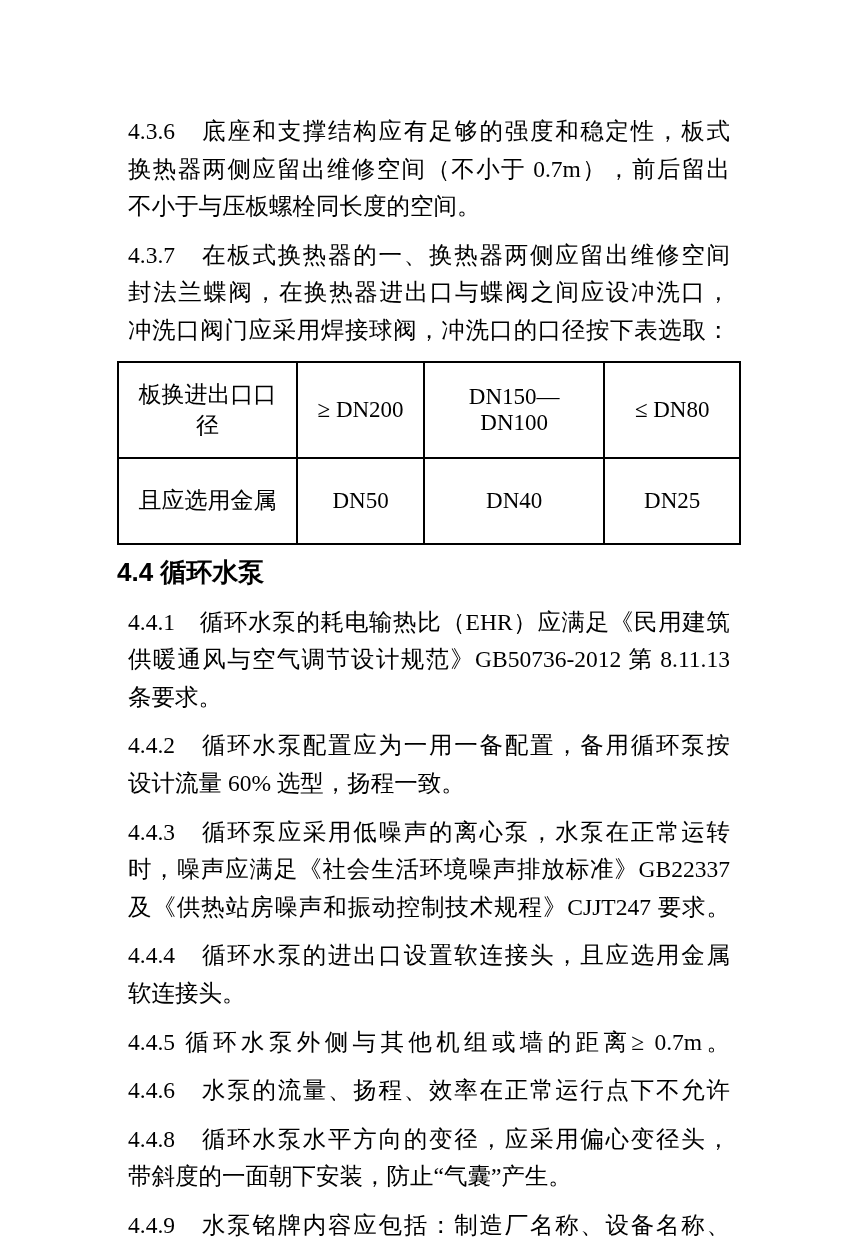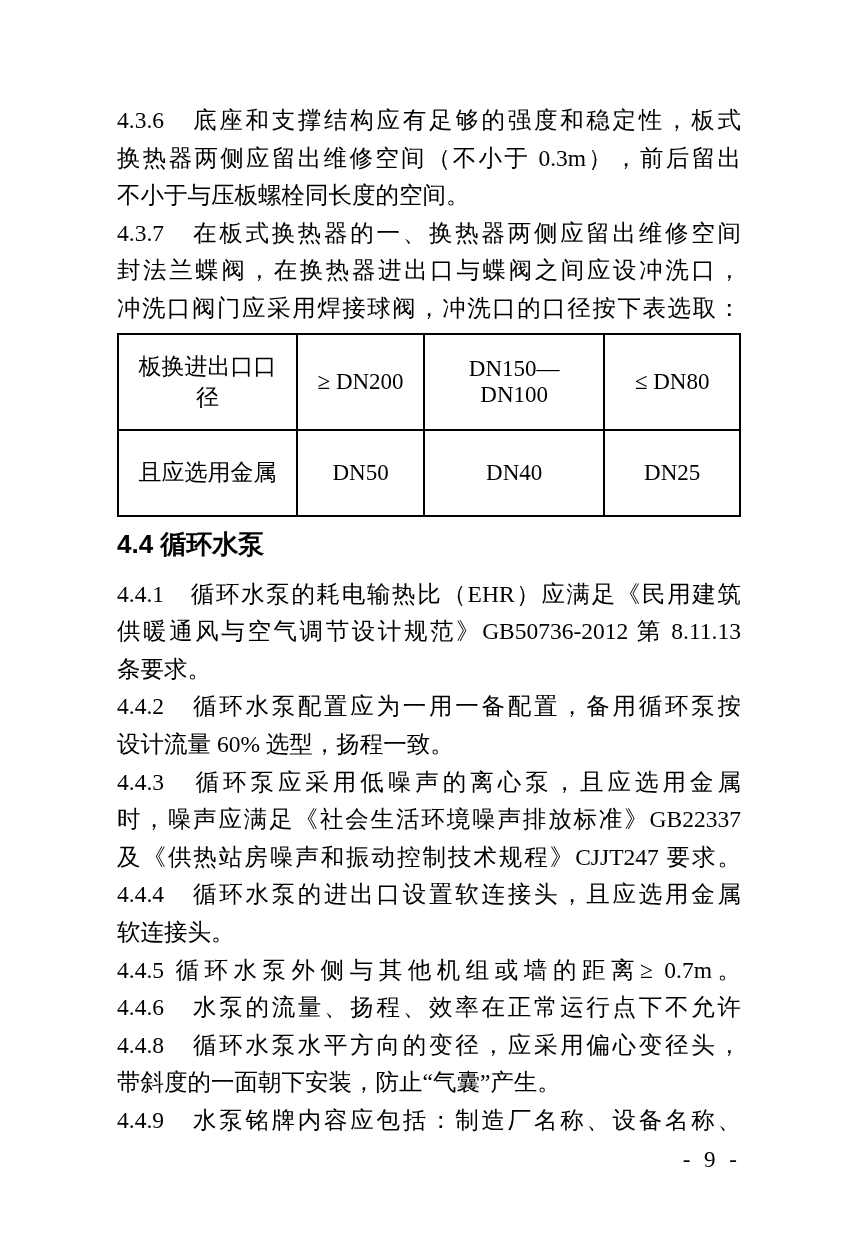--- a/index.html
+++ b/index.html
@@ -10,21 +10,21 @@
     color: #000000;
     font-family: "Liberation Serif", "DejaVu Serif", serif;
     overflow: hidden;
   }
   .page {
     box-sizing: border-box;
     width: 857px;
     height: 1241px;
     padding: 102px 116px 0 117px;
   }
-  .para { margin: 0; }
+  .para { margin: 11px; }
   .line {
     display: block;
     font-size: 23.5px;
     line-height: 37.6px;
     text-align: justify;
     white-space: pre-wrap;
   }
   .line.fill { text-align-last: justify; }
   .dn-table {
     width: 100%;
@@ -56,21 +56,21 @@
     letter-spacing: 4px;
   }
 </style>
 </head>
 <body>
 
 <div class="page">
 
   <p class="para">
     <span class="line fill">4.3.6　底座和支撑结构应有足够的强度和稳定性，板式</span>
-    <span class="line fill">换热器两侧应留出维修空间（不小于 0.3m），前后留出</span>
+    <span class="line fill">换热器两侧应留出维修空间（不小于 0.7m），前后留出</span>
     <span class="line">不小于与压板螺栓同长度的空间。</span>
   </p>
 
   <p class="para">
     <span class="line fill">4.3.7　在板式换热器的一、换热器两侧应留出维修空间</span>
     <span class="line fill">封法兰蝶阀，在换热器进出口与蝶阀之间应设冲洗口，</span>
     <span class="line fill">冲洗口阀门应采用焊接球阀，冲洗口的口径按下表选取：</span>
   </p>
 
   <table class="dn-table">
@@ -103,21 +103,21 @@
     <span class="line fill">供暖通风与空气调节设计规范》GB50736-2012 第 8.11.13</span>
     <span class="line">条要求。</span>
   </p>
 
   <p class="para">
     <span class="line fill">4.4.2　循环水泵配置应为一用一备配置，备用循环泵按</span>
     <span class="line">设计流量 60% 选型，扬程一致。</span>
   </p>
 
   <p class="para">
-    <span class="line fill">4.4.3　循环泵应采用低噪声的离心泵，且应选用金属</span>
+    <span class="line fill">4.4.3　循环泵应采用低噪声的离心泵，水泵在正常运转</span>
     <span class="line fill">时，噪声应满足《社会生活环境噪声排放标准》GB22337</span>
     <span class="line fill">及《供热站房噪声和振动控制技术规程》CJJT247 要求。</span>
   </p>
 
   <p class="para">
     <span class="line fill">4.4.4　循环水泵的进出口设置软连接头，且应选用金属</span>
     <span class="line">软连接头。</span>
   </p>
 
   <p class="para">

